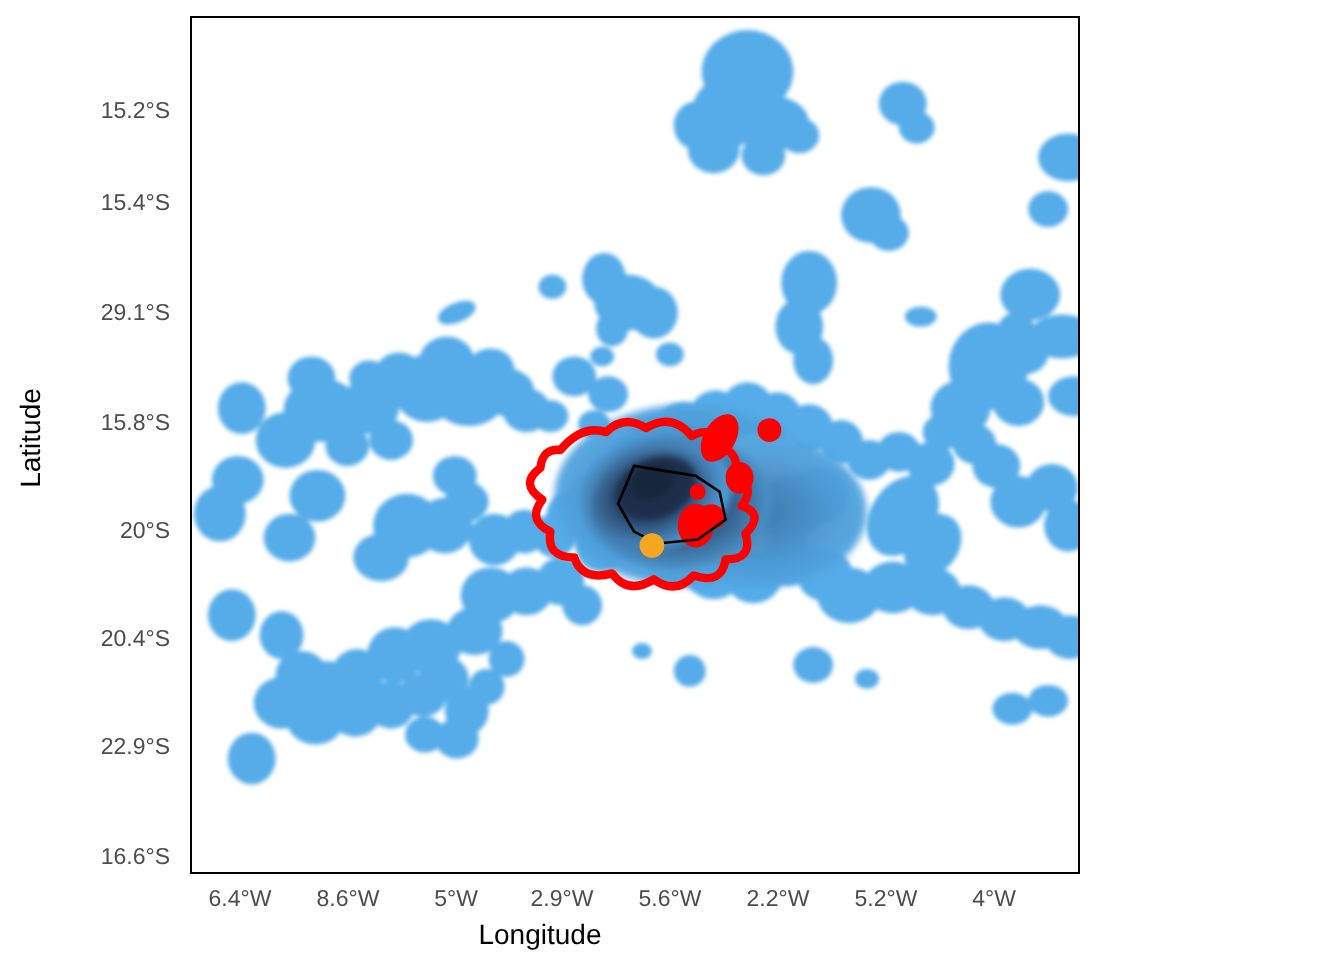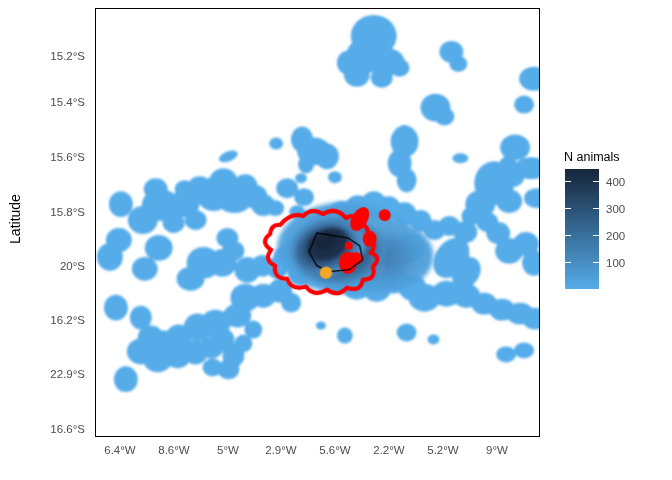--- a/index.html
+++ b/index.html
@@ -347,63 +347,44 @@
   <div class="ytick-line" style="top:102px"></div>
   <div class="ytick-line" style="top:157px"></div>
   <div class="ytick-line" style="top:212px"></div>
   <div class="ytick-line" style="top:266px"></div>
   <div class="ytick-line" style="top:320px"></div>
   <div class="ytick-line" style="top:374px"></div>
   <div class="ytick-line" style="top:429px"></div>
 
   <div class="tick-label ytick-label" style="top:56px">15.2°S</div>
   <div class="tick-label ytick-label" style="top:102px">15.4°S</div>
-  <div class="tick-label ytick-label" style="top:157px">15.6°S</div>
+  <div class="tick-label ytick-label" style="top:157px">29.1°S</div>
   <div class="tick-label ytick-label" style="top:212px">15.8°S</div>
   <div class="tick-label ytick-label" style="top:266px">20°S</div>
-  <div class="tick-label ytick-label" style="top:320px">16.2°S</div>
+  <div class="tick-label ytick-label" style="top:320px">20.4°S</div>
   <div class="tick-label ytick-label" style="top:374px">22.9°S</div>
   <div class="tick-label ytick-label" style="top:429px">16.6°S</div>
 
   <div class="xtick-line" style="left:120px"></div>
   <div class="xtick-line" style="left:174px"></div>
   <div class="xtick-line" style="left:228px"></div>
   <div class="xtick-line" style="left:281px"></div>
   <div class="xtick-line" style="left:335px"></div>
   <div class="xtick-line" style="left:389px"></div>
   <div class="xtick-line" style="left:443px"></div>
   <div class="xtick-line" style="left:497px"></div>
 
   <div class="tick-label xtick-label" style="left:120px">6.4°W</div>
   <div class="tick-label xtick-label" style="left:174px">8.6°W</div>
   <div class="tick-label xtick-label" style="left:228px">5°W</div>
   <div class="tick-label xtick-label" style="left:281px">2.9°W</div>
   <div class="tick-label xtick-label" style="left:335px">5.6°W</div>
   <div class="tick-label xtick-label" style="left:389px">2.2°W</div>
   <div class="tick-label xtick-label" style="left:443px">5.2°W</div>
-  <div class="tick-label xtick-label" style="left:497px">9°W</div>
-
+  <div class="tick-label xtick-label" style="left:497px">4°W</div>
+
+  <div id="xlab">Longitude</div>
   <div id="ylab">
       <span>Latitude</span>
     </div>
 
-  <div id="legend">
-    <div id="legend-title">N animals</div>
-    <div id="legend-body">
-      <div id="colorbar" style="background: linear-gradient(rgb(22, 37, 59) 0%, rgb(85, 172, 233) 100%);"></div>
-
-      <div class="cb-tick left" style="top: 12px; background: rgb(255, 255, 255);"></div>
-      <div class="cb-tick right" style="top: 12px; background: rgb(255, 255, 255);"></div>
-      <div class="cb-tick left" style="top: 39px; background: rgb(255, 255, 255);"></div>
-      <div class="cb-tick right" style="top: 39px; background: rgb(255, 255, 255);"></div>
-      <div class="cb-tick left" style="top: 66px; background: rgb(255, 255, 255);"></div>
-      <div class="cb-tick right" style="top: 66px; background: rgb(255, 255, 255);"></div>
-      <div class="cb-tick left" style="top: 93px; background: rgb(255, 255, 255);"></div>
-      <div class="cb-tick right" style="top: 93px; background: rgb(255, 255, 255);"></div>
-
-      <div class="cb-label" style="top:13px">400</div>
-      <div class="cb-label" style="top:40px">300</div>
-      <div class="cb-label" style="top:67px">200</div>
-      <div class="cb-label" style="top:94px">100</div>
-    </div>
-  </div>
 
 </div>
 
 </body></html>

